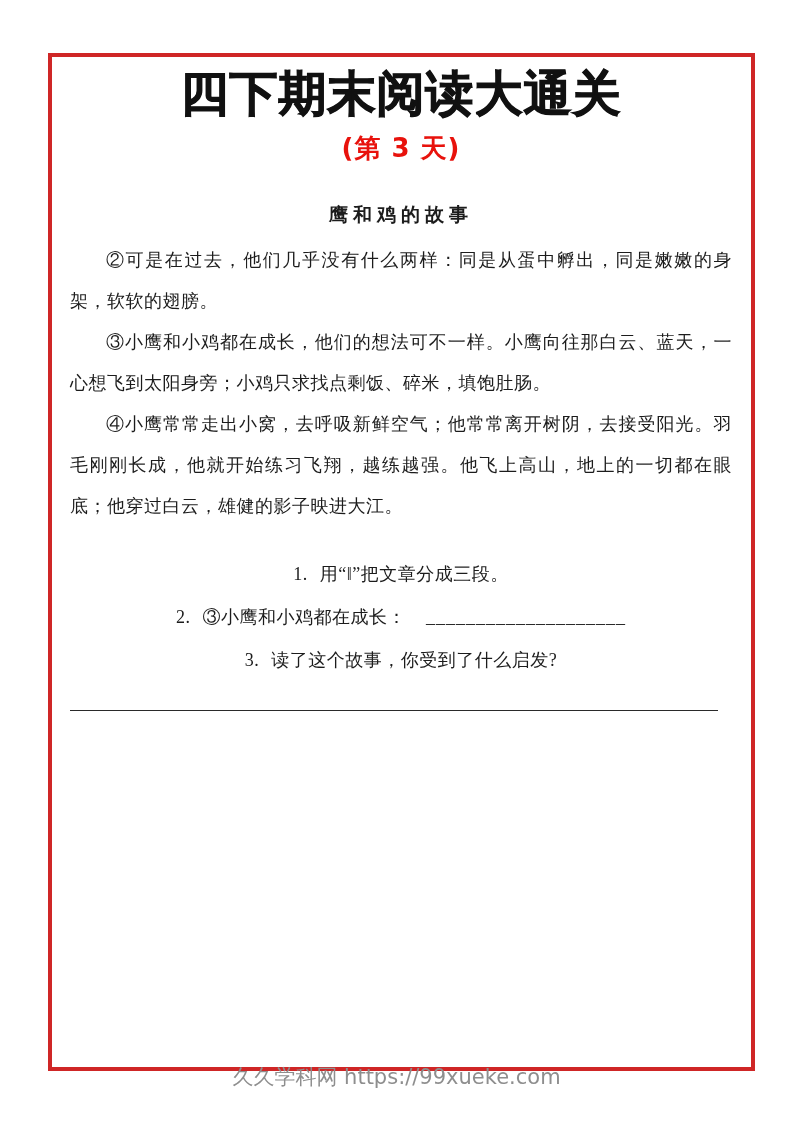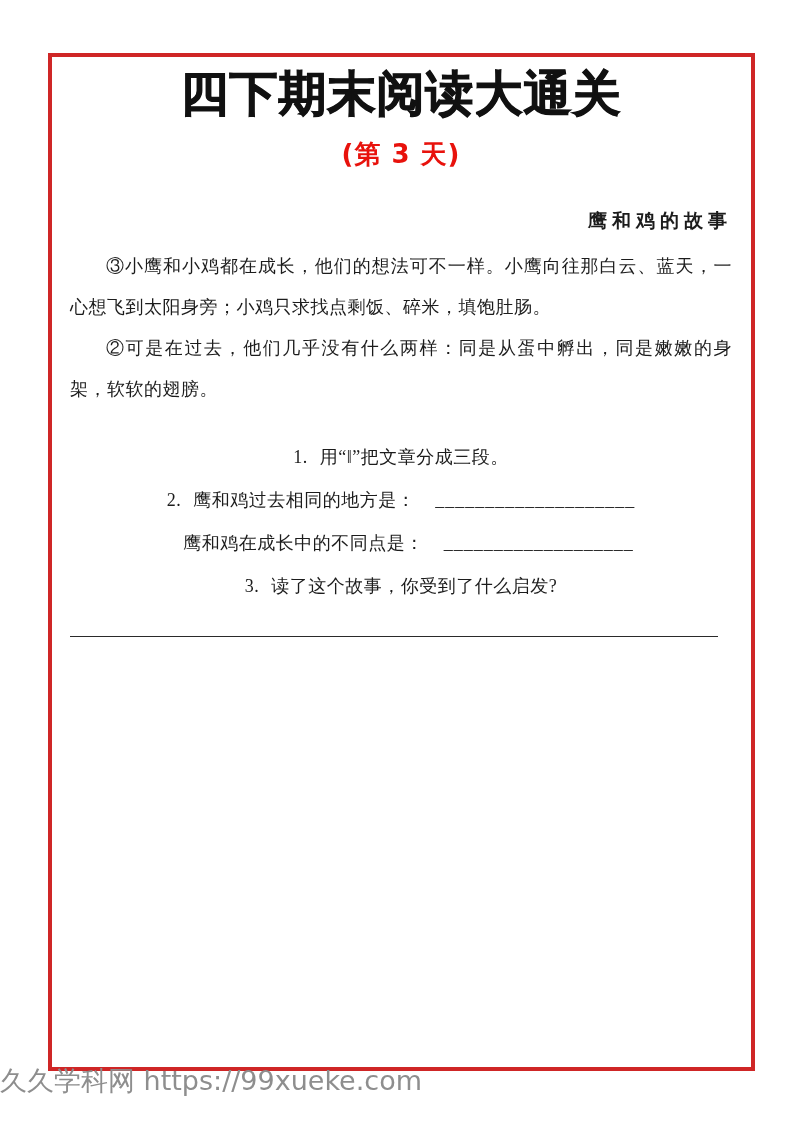--- a/index.html
+++ b/index.html
@@ -34,31 +34,31 @@
     text-align:center;
     font-family:"DejaVu Sans","Liberation Sans",sans-serif;
     font-weight:900;
     font-size:48px;
     line-height:1.15;
     letter-spacing:1px;
     color:#111111;
     -webkit-text-stroke:1px #111111;
   }
   .sub-title{
-    margin-top:16px;
+    margin-top:10px;
     text-align:center;
     font-family:"DejaVu Sans","Liberation Sans",sans-serif;
     font-weight:900;
     font-size:26px;
     letter-spacing:1px;
     color:var(--subtitle-red);
   }
   .story-title{
     margin-top:36px;
-    text-align:right;
+    text-align:center;
     font-size:19px;
     font-weight:600;
     letter-spacing:5px;
   }
   .story{margin-top:12px;}
   .story p{
     margin:0;
     font-size:18px;
     line-height:41px;
     text-indent:36px;
@@ -76,60 +76,58 @@
   .blank{margin-left:20px;letter-spacing:1px;}
   .answer-line{
     margin-top:28px;
     width:648px;
     height:0;
     border-bottom:1.5px solid #2a2a2a;
   }
   .footer{
     position:absolute;
     left:0;right:0;top:1063px;
-    text-align:left;
+    text-align:center;
     font-family:"DejaVu Sans","Liberation Sans",sans-serif;
-    font-size:27px;
+    font-size:21px;
     color:var(--footer-gray);
     z-index:3;
   }
 </style>
 </head>
 <body>
 
 <div class="page">
 
   <div class="frame"></div>
 
   <div class="content">
 
     <h1 class="main-title">四下期末阅读大通关</h1>
 
     <div class="sub-title">(第 3 天)</div>
 
     <div class="story-title">鹰和鸡的故事</div>
 
     <div class="story">
+      <p>②可是在过去，他们几乎没有什么两样：同是从蛋中孵出，同是嫩嫩的身架，软软的翅膀。</p>
       <p>③小鹰和小鸡都在成长，他们的想法可不一样。小鹰向往那白云、蓝天，一心想飞到太阳身旁；小鸡只求找点剩饭、碎米，填饱肚肠。</p>
-      <p>②可是在过去，他们几乎没有什么两样：同是从蛋中孵出，同是嫩嫩的身架，软软的翅膀。</p>
+      <p>④小鹰常常走出小窝，去呼吸新鲜空气；他常常离开树阴，去接受阳光。羽毛刚刚长成，他就开始练习飞翔，越练越强。他飞上高山，地上的一切都在眼底；他穿过白云，雄健的影子映进大江。</p>
     </div>
 
     <div class="questions">
 
       <div class="q-line">
         <span class="q-num">1.</span><span>用“‖”把文章分成三段。</span>
       </div>
 
       <div class="q-line">
-        <span class="q-num">2.</span><span>鹰和鸡过去相同的地方是：</span><span class="blank">____________________</span>
+        <span class="q-num">2.</span><span>③小鹰和小鸡都在成长：</span><span class="blank">____________________</span>
       </div>
 
-      <div class="q-line q2b">
-        <span>鹰和鸡在成长中的不同点是：</span><span class="blank">___________________</span>
-      </div>
 
       <div class="q-line">
         <span class="q-num">3.</span><span>读了这个故事，你受到了什么启发?</span>
       </div>
 
       <div class="answer-line"></div>
 
     </div>
 
   </div>

